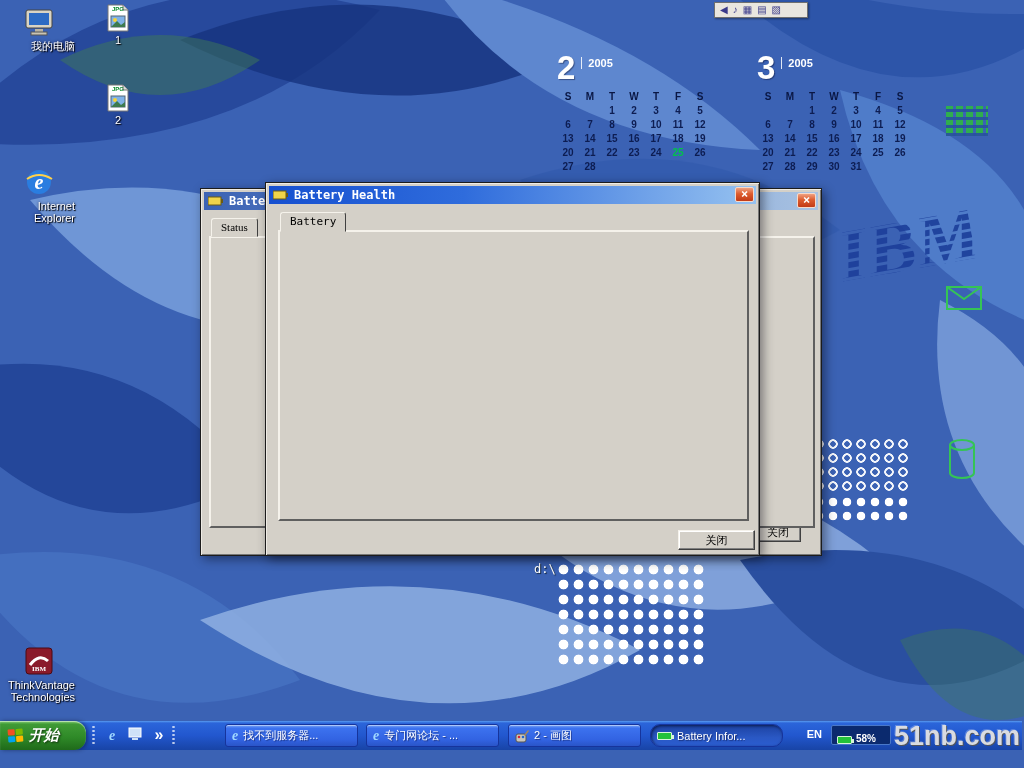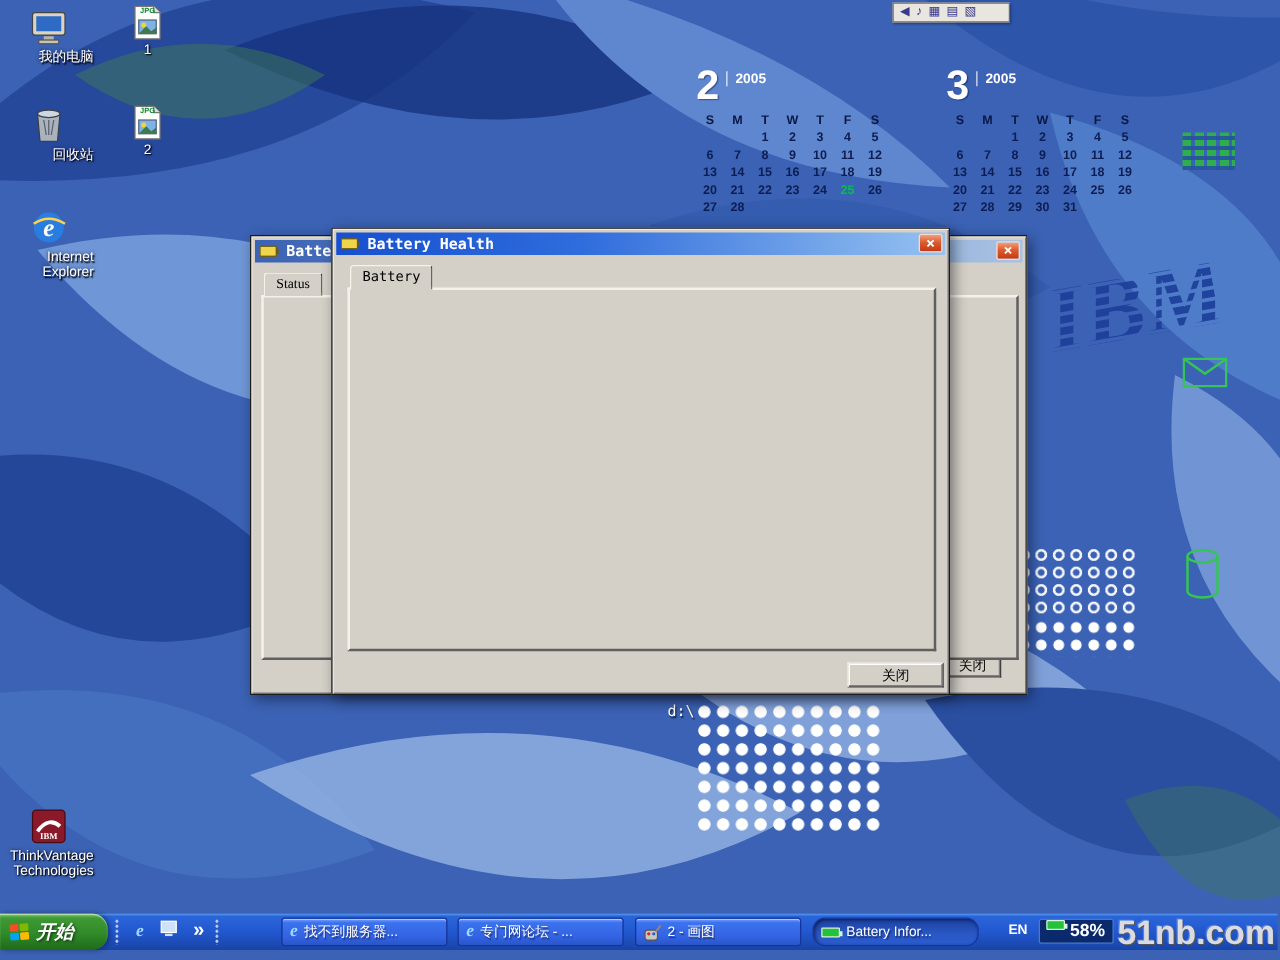--- a/index.html
+++ b/index.html
@@ -86,21 +86,21 @@
   
   #dlg-health { left:265px; top:182px; width:495px; height:374px; z-index:6; }
   
   #dlg-info { left:200px; top:188px; width:622px; height:368px; z-index:5; }
 
   .swatch { position:absolute; width:22px; height:22px; background:#17d517; border:1px solid #2a2a2a; }
   .fld { position:absolute; left:22px; width:450px; }
   .fl { display:inline-block; width:168px; }
 
   
-  .taskbar { position:absolute; left:0; bottom:8px; width:1022px; height:29px; z-index:20;
+  .taskbar { position:absolute; left:0; bottom:18px; width:1022px; height:29px; z-index:20;
       background:linear-gradient(180deg,#5a9cf0 0%, #2b65da 7%, #2257ce 50%, #1844a6 100%); }
   .start-btn { position:absolute; left:0; top:0; width:86px; height:29px; border-radius:0 12px 12px 0;
       background:linear-gradient(180deg,#79c768 0%, #3f9a35 12%, #2f8a28 55%, #1f6a1a 100%);
       box-shadow:inset 0 1px 1px rgba(255,255,255,.55), 2px 0 4px rgba(0,0,20,.4);
       display:flex; align-items:center; gap:5px; padding-left:8px; cursor:pointer; }
   .start-label { color:#fff; font-size:15px; font-weight:bold; font-style:italic;
       text-shadow:1px 1px 2px rgba(0,0,0,.6); }
   .winflag { width:16px; height:14px; display:grid; grid-template-columns:7px 7px; grid-auto-rows:6px;
       gap:1px; transform:rotate(-4deg); }
   .winflag i { display:block; border-radius:1px; }
@@ -112,22 +112,22 @@
       border:1px solid #16349c; box-shadow:inset 0 1px 0 rgba(255,255,255,.4);
       display:flex; align-items:center; gap:5px; padding:0 6px; color:#fff; font-size:11px; cursor:pointer; }
   .task-btn .tlabel { white-space:nowrap; overflow:hidden; text-overflow:ellipsis;
       text-shadow:1px 1px 1px rgba(0,0,40,.5); }
   .task-btn.active { background:linear-gradient(180deg,#1c42a2 0%, #2a58c4 60%, #2a5cd0 100%);
       box-shadow:inset 1px 1px 3px rgba(0,0,20,.6);border-radius:10px; }
   .ie-e { font-family:"Liberation Serif", serif; font-weight:bold; font-style:italic;
       color:#9fd8ff; font-size:14px; line-height:16px; }
   .tray-lang { position:absolute; right:200px; top:7px; color:#fff; font-size:11px; font-weight:bold; cursor:pointer; }
   .tray-batt { position:absolute; right:131px; top:4px; width:60px; height:20px; background:#0b2a6e;
-      border:1px solid #4a78c8; border-radius:2px; display:flex; align-items:flex-start; gap:4px;
-      padding:0 5px; color:#fff; font-size:14px; font-weight:bold; cursor:pointer; }
+      border:1px solid #4a78c8; border-radius:2px; display:flex; align-items:flex-end; gap:4px;
+      padding:0 5px; color:#fff; font-size:10px; font-weight:bold; cursor:pointer; }
   .batt-glyph { width:15px; height:8px; background:#23c23a; border:1px solid #d8f5d8; border-radius:1px; position:relative; }
   .batt-glyph:after { content:""; position:absolute; right:-3px; top:2px; width:2px; height:4px; background:#d8f5d8; }
   .watermark { position:absolute; right:2px; top:0px; font-size:27px; font-weight:bold;
       color:#e3e3e3; text-shadow:1px 1px 0 #555, -1px -1px 0 rgba(255,255,255,.25);
       letter-spacing:0px; opacity:.95; pointer-events:none; }
 </style>
 </head>
 <body>
 
 <div id="screen">
@@ -308,30 +308,20 @@
       <svg width="30" height="28">
           <rect x="2" y="2" width="26" height="18" rx="2" fill="#d9d4c4" stroke="#444"></rect>
           <rect x="5" y="5" width="20" height="12" fill="#2d6bc4"></rect>
           <rect x="11" y="21" width="8" height="3" fill="#b9b4a4"></rect>
           <rect x="7" y="24" width="16" height="3" fill="#c9c4b4" stroke="#555"></rect>
         </svg>
     </div>
     <div class="ic-label">我的电脑</div>
   </div>
 
-  <div class="icon-slot" style="top:84px">
-    <div class="ic">
-      <svg width="26" height="30">
-          <path d="M4,6 L22,6 L20,28 L6,28 Z" fill="#aab2bd" stroke="#3a3f48"></path>
-          <ellipse cx="13" cy="6" rx="9" ry="3" fill="#cfd6de" stroke="#3a3f48"></ellipse>
-          <path d="M9,11 L11,23 M13,11 L13,23 M17,11 L15,23" stroke="#5a616c" fill="none"></path>
-        </svg>
-    </div>
-    <div class="ic-label">回收站</div>
-  </div>
 
   <div class="icon-slot" style="top:166px">
     <div class="ic">
       <svg width="30" height="30">
           <circle cx="15" cy="15" r="12" fill="#2a7de0"></circle>
           <text x="15" y="22" text-anchor="middle" font-size="20" font-style="italic" font-weight="bold" fill="#fff" font-family="Liberation Serif, serif">e</text>
           <path d="M3,12 Q15,4 28,12" stroke="#ffd24a" stroke-width="2" fill="none"></path>
         </svg>
     </div>
     <div class="ic-label">Internet Explorer</div>

